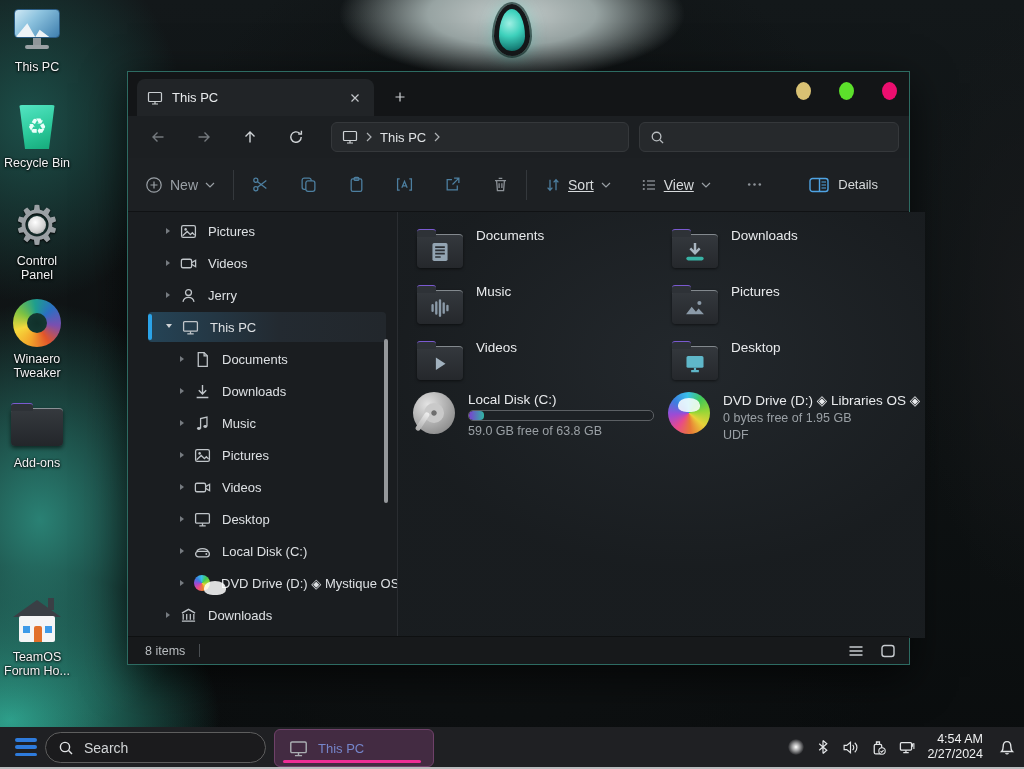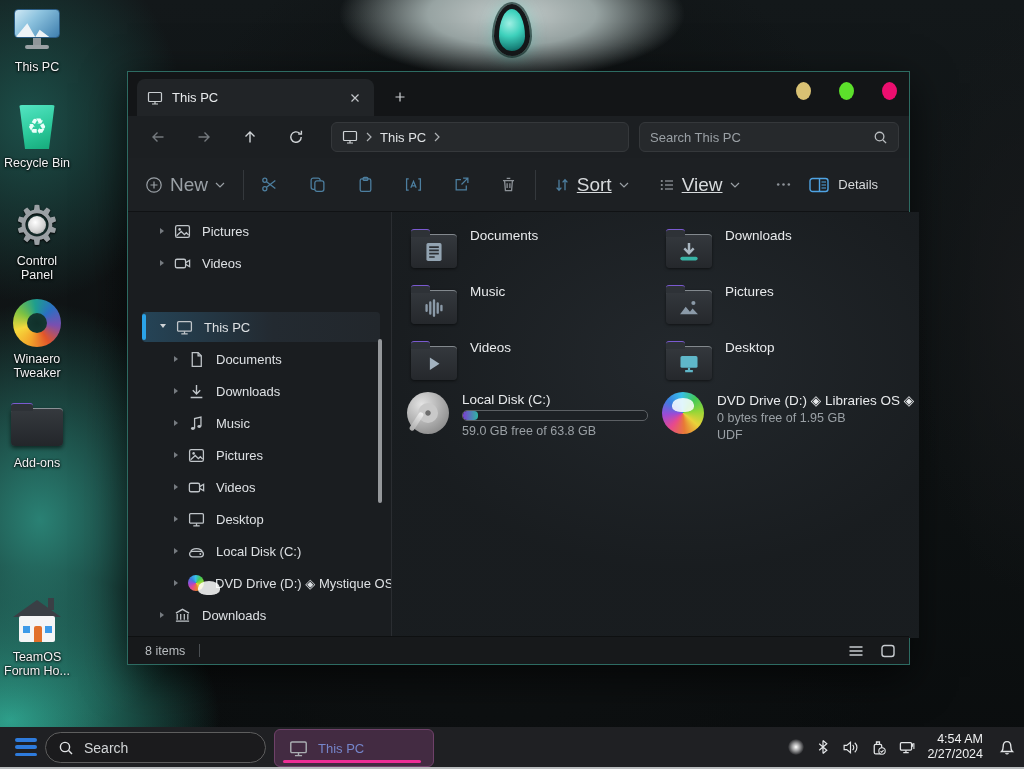--- a/index.html
+++ b/index.html
@@ -65,29 +65,29 @@
   .addr{position:absolute;left:203px;top:6px;width:298px;height:30px;background:#26292c;border:1px solid #35383b;
     border-radius:6px;display:flex;align-items:center;padding:0 10px;gap:8px;color:#dfe2e4;font-size:13px;}
   .crumbchev{color:#aeb2b5;display:flex;}
   .searchbox{position:absolute;left:511px;top:6px;width:260px;height:30px;background:#26292c;border:1px solid #35383b;
     border-radius:6px;display:flex;align-items:center;padding:0 10px;}
   .searchbox input{flex:1;background:transparent;border:none;outline:none;color:#cfd3d6;font-size:13px;}
   .searchbox input::placeholder{color:#9aa0a5;}
   .searchbox .sic{color:#b9bdc0;}
   .toolbar{position:absolute;left:0;top:86px;width:100%;height:54px;background:#1d2023;border-bottom:1px solid #101214;
     display:flex;align-items:center;}
-  .tbtn{display:flex;align-items:center;gap:7px;color:#9aa0a6;font-size:19px;padding:7px 9px;border-radius:5px;}
+  .tbtn{display:flex;align-items:center;gap:7px;color:#9aa0a6;font-size:14px;padding:7px 9px;border-radius:5px;}
   .tico{display:flex;align-items:center;justify-content:center;width:34px;height:32px;border-radius:5px;color:#4d7fa0;}
   .tico.gray{color:#8d9298;}
   .tdiv{width:1px;height:30px;background:#34383c;margin:0 9px;}
   .tlabel{color:#d7dadc;text-decoration:underline;}
   .chev{color:#9aa0a5;display:flex;}
   .details-btn{margin-left:auto;margin-right:22px;display:flex;align-items:center;gap:9px;color:#d7dadc;font-size:13px;padding:7px 9px;border-radius:5px;}
   
-  .wbody{position:absolute;left:10px;top:140px;width:100%;height:426px;}
+  .wbody{position:absolute;left:16px;top:140px;width:100%;height:426px;}
   .sidebar{position:absolute;left:0;top:0;width:253px;height:100%;}
   .srow{position:absolute;left:4px;width:238px;height:30px;display:flex;align-items:center;border-radius:4px;color:#dde0e3;font-size:13px;}
   .srow .tchev{width:0;height:0;border-top:3.5px solid transparent;border-bottom:3.5px solid transparent;border-left:4.5px solid #767b80;margin-right:10px;}
   .srow.open .tchev{border-left:3.5px solid transparent;border-right:3.5px solid transparent;border-top:4.5px solid #cfd3d6;}
   .srow .sic{width:17px;height:17px;color:#c0c5c9;margin-right:11px;display:flex;}
   .srow.lvl0{padding-left:18px;}
   .srow.lvl1{padding-left:32px;}
   .srow.sel{background:linear-gradient(90deg,#254457 0%,#232a31 55%,#22272c 100%);}
   .srow.sel::before{content:"";position:absolute;left:0;top:2px;bottom:2px;width:3.5px;border-radius:3px;background:#2ba3e8;}
   .sscroll{position:absolute;left:240px;top:127px;width:4px;height:164px;border-radius:2px;background:#95989b;}
@@ -416,21 +416,20 @@
             </svg>
           </span>
         <span>This PC</span>
         <span class="crumbchev">
             <svg width="6" height="10">
               <use href="#i-chevr"></use>
             </svg>
           </span>
       </div>
       <div class="searchbox">
-        <input type="text" placeholder="Search This PC" style="">
         <span class="sic">
             <svg width="15" height="15">
               <use href="#i-search"></use>
             </svg>
           </span>
       </div>
     </div>
 
     <div class="toolbar">
       <div class="tbtn" style="margin-left:8px">
@@ -523,20 +522,29 @@
             <span>Pictures</span>
           </div>
         <div class="srow lvl0" style="top:36px">
             <span class="tchev"></span>
             <span class="sic">
               <svg width="17" height="17">
                 <use href="#i-video"></use>
               </svg>
             </span>
             <span>Videos</span>
+          </div>
+        <div class="srow lvl0" style="top:68px">
+            <span class="tchev"></span>
+            <span class="sic">
+              <svg width="17" height="17">
+                <use href="#i-person"></use>
+              </svg>
+            </span>
+            <span>Jerry</span>
           </div>
         <div class="srow lvl0 sel open" style="top:100px">
             <span class="tchev"></span>
             <span class="sic">
               <svg width="17" height="17">
                 <use href="#i-monitor"></use>
               </svg>
             </span>
             <span>This PC</span>
           </div>

